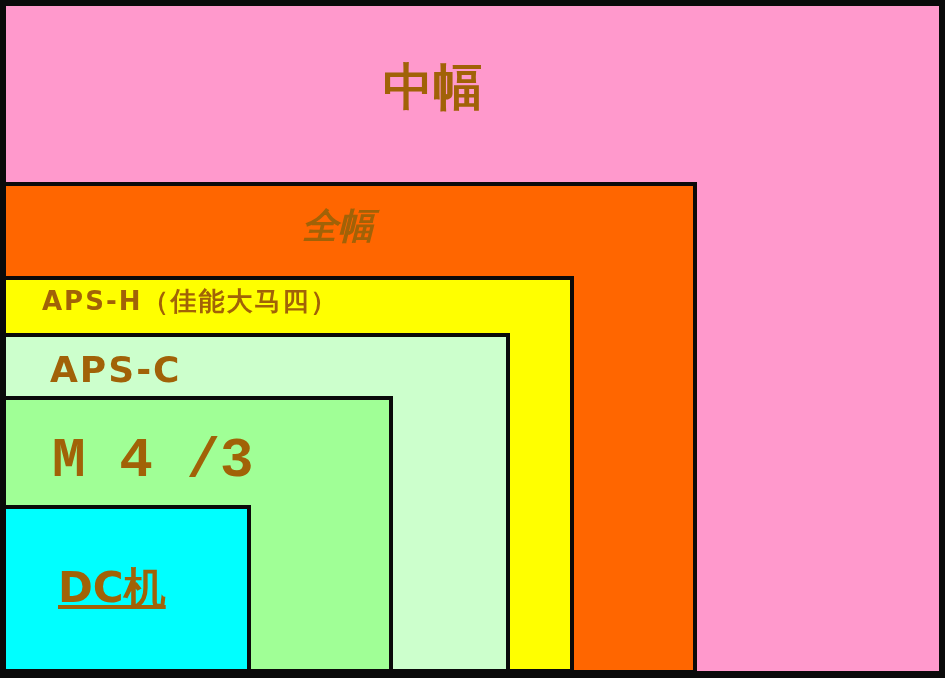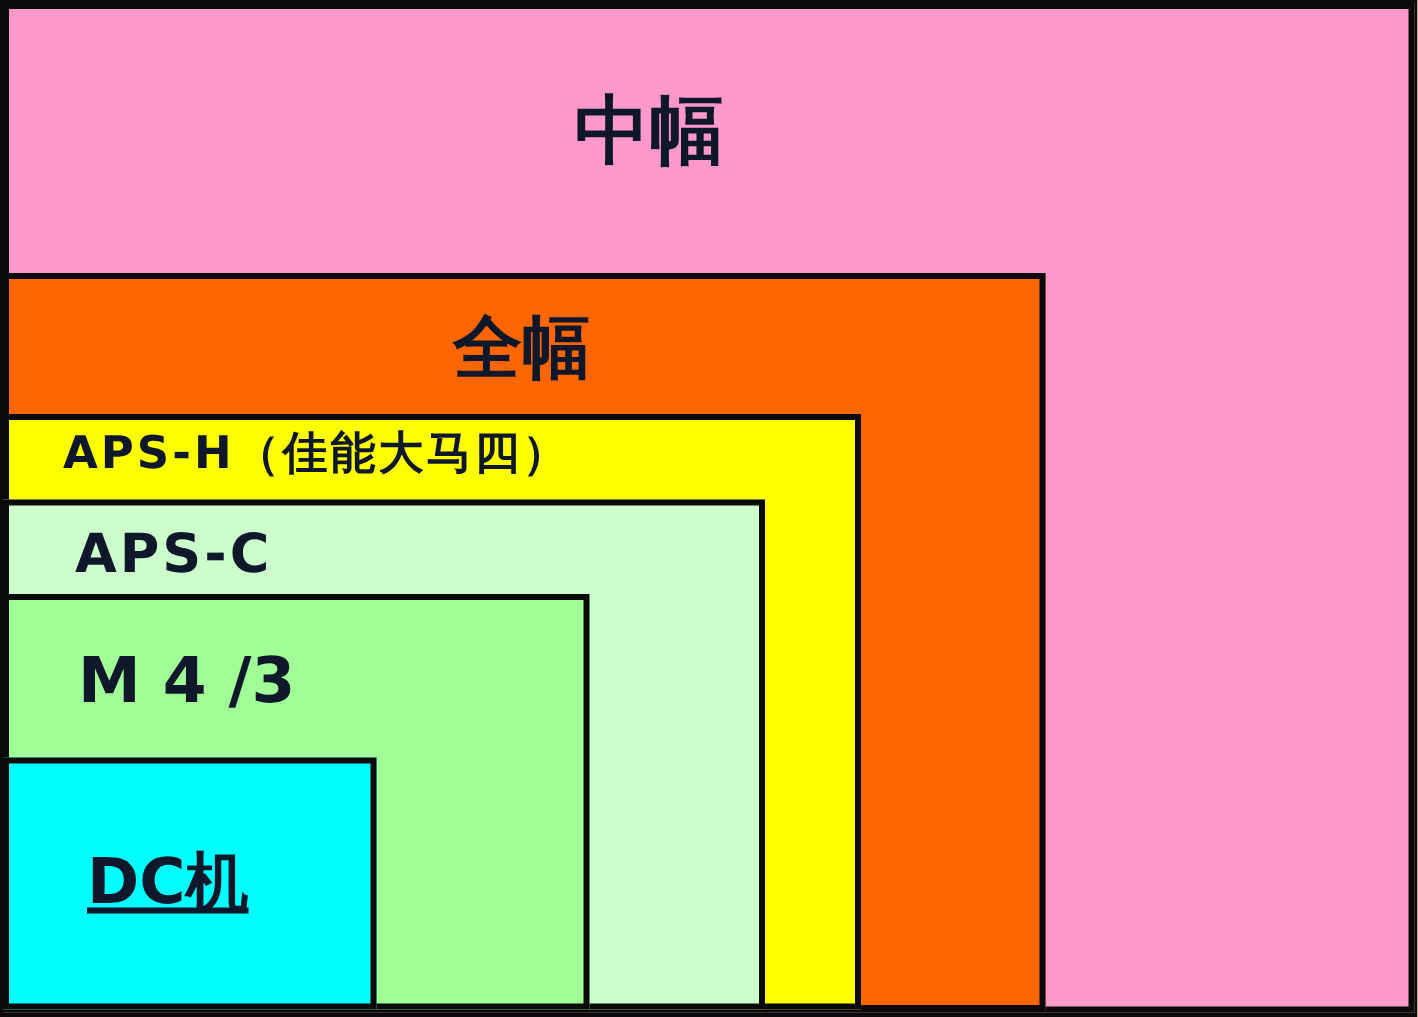--- a/index.html
+++ b/index.html
@@ -6,40 +6,40 @@
     body { width: 945px; height: 678px; position: relative; overflow: hidden; }
     .frame {
       position: absolute;
       box-sizing: border-box;
       border: 4px solid #0a0a0a;
     }
     .label {
       position: absolute;
       font-family: "DejaVu Sans", "Liberation Sans", sans-serif;
       font-weight: bold;
-      color: #0f172a;
+      color: #a16207;
       white-space: nowrap;
       line-height: 1;
     }
     #outer-bg { position:absolute; left:0; top:0; width:945px; height:678px; background:#0a0a0a; }
   </style>
 </head>
 <body>
 
 <div id="outer-bg"></div>
 
 <div class="frame" style="left:2px; top:2px; width:941px; height:673px; background:#FF99CC;"></div>
 <div class="label" style="left:383px; top:62px; font-size:50px;">中幅</div>
 
 <div class="frame" style="left:2px; top:182px; width:695px; height:492px; background:#FF6600;"></div>
-<div class="label" style="left:302px; top:208px; font-size:46px;">全幅</div>
+<div class="label" style="left:302px; top:208px; font-size:36px;font-style:italic;">全幅</div>
 
 <div class="frame" style="left:2px; top:276px; width:572px; height:397px; background:#FFFF00;"></div>
-<div class="label" style="left:42px; top:288px; font-size:30px; letter-spacing:2px;">APS-H（佳能大马四）</div>
+<div class="label" style="left:42px; top:288px; font-size:26px; letter-spacing:2px;">APS-H（佳能大马四）</div>
 
 <div class="frame" style="left:2px; top:333px; width:508px; height:340px; background:#CCFFCC;"></div>
 <div class="label" style="left:50px; top:352px; font-size:36px; letter-spacing:2px;">APS-C</div>
 
 <div class="frame" style="left:2px; top:396px; width:391px; height:277px; background:#A0FF96;"></div>
-<div class="label" style="left:52px; top:433px; font-size:42px;">M 4 /3</div>
+<div class="label" style="left:52px; top:433px; font-size:56px;font-family:Liberation Mono, monospace;">M 4 /3</div>
 
 <div class="frame" style="left:2px; top:505px; width:249px; height:168px; background:#00FFFF;"></div>
 <div class="label" style="left:58px; top:567px; font-size:42px;text-decoration:underline;">DC机</div>
 
 </body></html>

